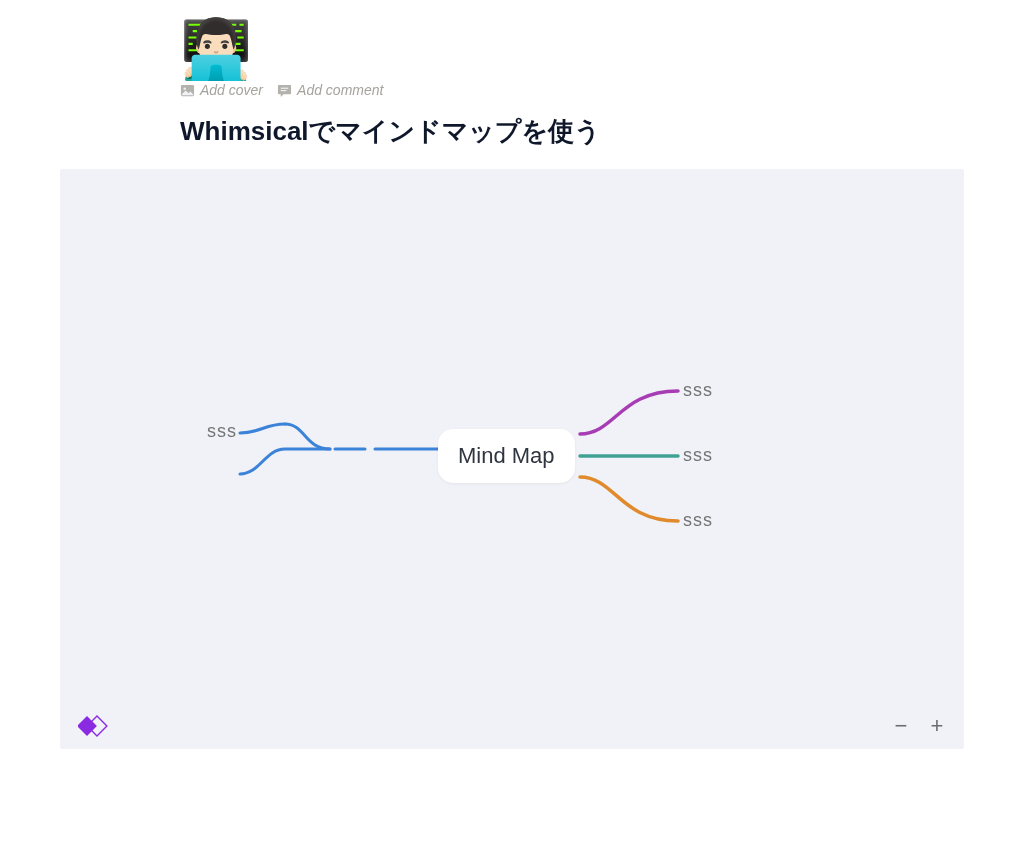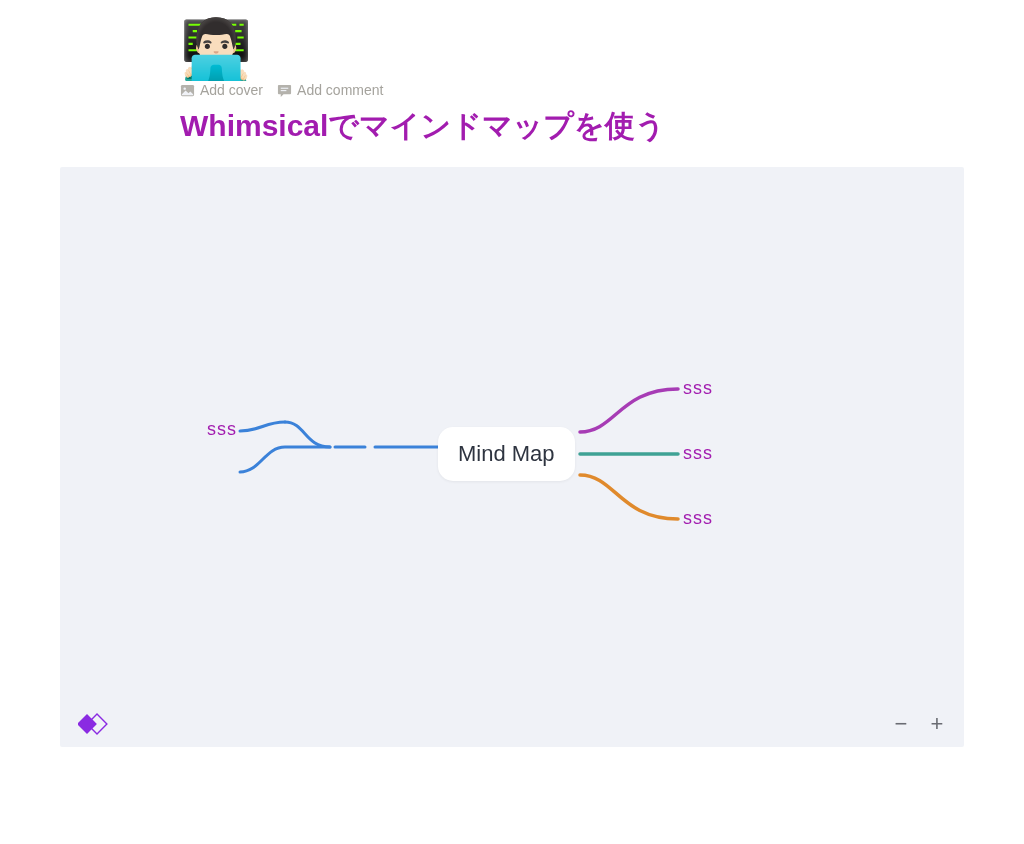--- a/index.html
+++ b/index.html
@@ -19,42 +19,43 @@
     }
     .page-icon {
       font-size: 58px;
       line-height: 1;
       margin-bottom: 4px;
     }
     .page-actions {
       display: flex;
       gap: 14px;
       align-items: center;
-      margin-bottom: 8px;
+      margin-bottom: 16px;
       color: #aeaca6;
       font-size: 14px;
+      font-style: italic;
     }
     .action-item {
       display: flex;
       align-items: center;
       gap: 5px;
       cursor: pointer;
       color: #a5a39d;
     }
     .action-icon {
       width: 15px;
       height: 15px;
       display: flex;
       align-items: center;
       justify-content: center;
     }
     .page-title {
-      font-size: 30px;
+      font-size: 26px;
       font-weight: 700;
-      color: #a21caf;
+      color: #0f172a;
       margin-top: 2px;
     }
     .embed-area {
       margin: 20px 60px 0 60px;
       background: #f0f2f7;
       height: 580px;
       position: relative;
       border-radius: 2px;
     }
     .mindmap-svg {
@@ -72,21 +73,21 @@
       border-radius: 15px;
       padding: 14px 20px;
       font-size: 22px;
       color: #2e3440;
       box-shadow: 0 1px 3px rgba(0,0,0,0.06);
       cursor: move;
     }
     .mm-label {
       position: absolute;
       font-size: 18px;
-      color: #a21caf;
+      color: #737373;
       letter-spacing: 1px;
     }
     .mm-left { left: 147px; top: 252px; }
     .mm-r1   { left: 623px; top: 211px; }
     .mm-r2   { left: 623px; top: 276px; }
     .mm-r3   { left: 623px; top: 341px; }
     .embed-footer {
       position: absolute;
       bottom: 12px;
       left: 18px;

